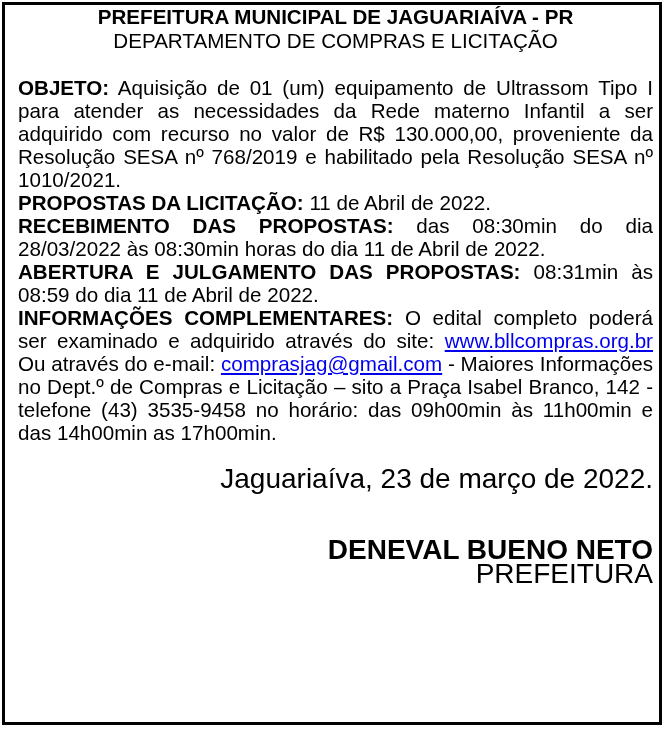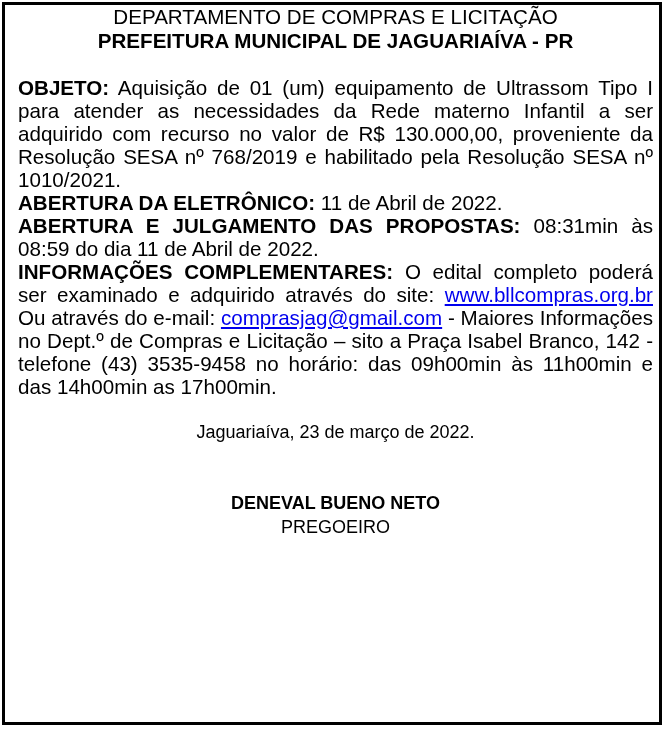--- a/index.html
+++ b/index.html
@@ -34,59 +34,60 @@
   .bold { font-weight: bold; }
   .spacer { height: 23.6px; }
   .para {
     font-size: 20.6px;
     line-height: 23px;
     text-align: justify;
     hyphens: none;
   }
   .para b { font-weight: bold; }
   .center {
-    font-size: 18px;
+    font-size: 28px;
     line-height: 23.6px;
-    text-align: center;
+    text-align: right;
   }
   a.link {
     color: #0000ee;
     text-decoration: underline;
     cursor: pointer;
     margin-top: 44px;
   }
 </style>
 </head>
 <body>
 
 <div class="page">
   <div class="sheet">
 
     <div>
+      <div class="hline bold">PREFEITURA MUNICIPAL DE JAGUARIAÍVA - PR</div>
       <div class="hline">DEPARTAMENTO DE COMPRAS E LICITAÇÃO</div>
-      <div class="hline bold">PREFEITURA MUNICIPAL DE JAGUARIAÍVA - PR</div>
     </div>
 
     <div class="spacer"></div>
 
     <p class="para"><b>OBJETO:</b> <span>Aquisição de 01 (um) equipamento de Ultrassom Tipo I para atender as necessidades da Rede materno Infantil a ser adquirido com recurso no valor de R$ 130.000,00, proveniente da Resolução SESA nº 768/2019 e habilitado pela Resolução SESA nº 1010/2021.</span></p>
 
-    <p class="para"><b>ABERTURA DA ELETRÔNICO:</b> <span>11 de Abril de 2022.</span></p>
+    <p class="para"><b>PROPOSTAS DA LICITAÇÃO:</b> <span>11 de Abril de 2022.</span></p>
 
+    <p class="para"><b>RECEBIMENTO DAS PROPOSTAS:</b> <span>das 08:30min do dia 28/03/2022 às 08:30min horas do dia 11 de Abril de 2022.</span></p>
 
     <p class="para"><b>ABERTURA E JULGAMENTO DAS PROPOSTAS:</b> <span>08:31min às 08:59 do dia 11 de Abril de 2022.</span></p>
 
 
 
     <p class="para"><b>INFORMAÇÕES COMPLEMENTARES:</b> <span>O edital completo poderá ser examinado e adquirido através do site:</span> <a class="link">www.bllcompras.org.br</a> <span>Ou através do e-mail:</span> <a class="link">comprasjag@gmail.com</a> <span>- Maiores Informações no Dept.º de Compras e Licitação – sito a Praça Isabel Branco, 142 - telefone (43) 3535-9458 no horário: das 09h00min às 11h00min e das 14h00min as 17h00min.</span></p>
 
     <div class="spacer"></div>
 
     <div class="center">Jaguariaíva, 23 de março de 2022.</div>
 
     <div class="spacer"></div>
     <div class="spacer"></div>
 
     <div class="center bold">DENEVAL BUENO NETO</div>
-    <div class="center">PREGOEIRO</div>
+    <div class="center">PREFEITURA</div>
 
   </div>
 </div>
 
 </body></html>

